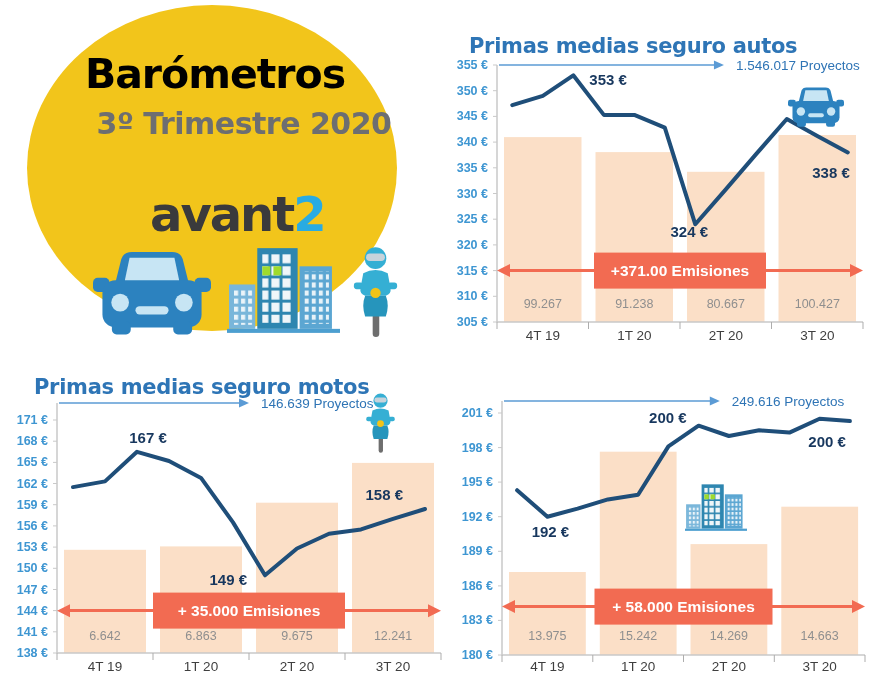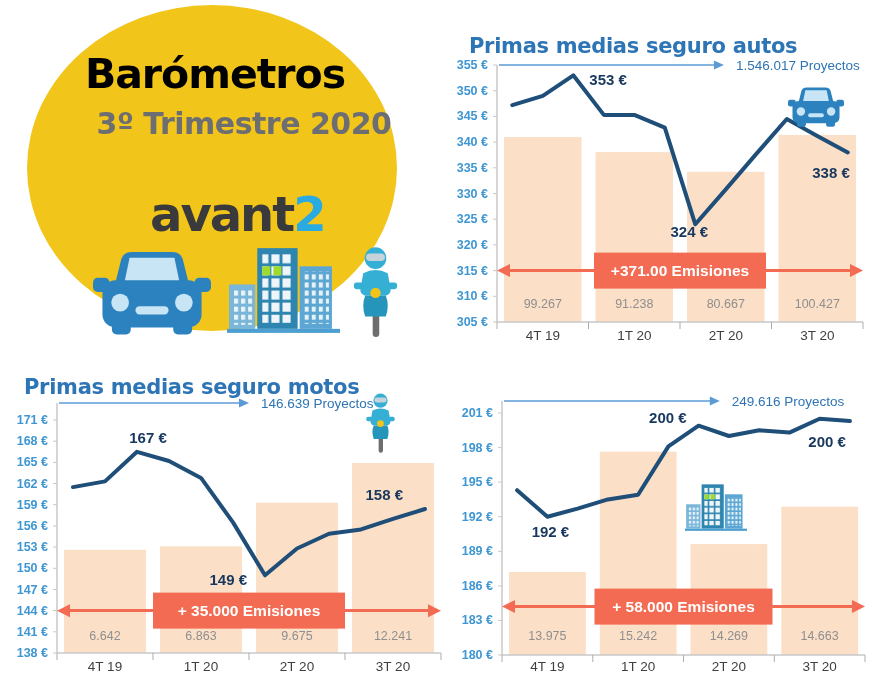--- a/index.html
+++ b/index.html
@@ -153,21 +153,21 @@
         <text x="134.3" y="57.3" text-anchor="start" font-size="15" font-weight="bold" fill="#17375E" font-family="DejaVu Sans, sans-serif">353 €</text>
         <text x="234.3" y="209.3" text-anchor="middle" font-size="15" font-weight="bold" fill="#17375E" font-family="DejaVu Sans, sans-serif">324 €</text>
         <text x="394.8" y="150.4" text-anchor="end" font-size="15" font-weight="bold" fill="#17375E" font-family="DejaVu Sans, sans-serif">338 €</text>
       </svg>
     <svg class="icon" style="left:333px;top:57px" width="56" height="43" viewBox="0 0 100 76">
         <use href="#sym-car"></use>
       </svg>
   </div>
 
   <div class="chart" style="left: 0px; top: 368px; width: 450px; height: 322px;">
-    <div class="chart-title" style="left:24px;top:7px">Primas medias seguro motos</div>
+    <div class="chart-title" style="left:34px;top:7px">Primas medias seguro motos</div>
     <svg class="plot" width="450" height="322" viewBox="0 0 450 322">
         <g>
           <rect x="64.0" y="181.8" width="82.0" height="103.2" fill="#FBDFC7"></rect>
           <rect x="160.0" y="178.4" width="82.0" height="106.6" fill="#FBDFC7"></rect>
           <rect x="256.0" y="134.7" width="82.0" height="150.3" fill="#FBDFC7"></rect>
           <rect x="352.0" y="94.9" width="82.0" height="190.1" fill="#FBDFC7"></rect>
         </g>
         <g>
           <line x1="57" y1="35" x2="57" y2="285" stroke="#C9C9C9" stroke-width="1.5"></line>
           <line x1="53" y1="52.0" x2="57" y2="52.0" stroke="#C9C9C9"></line>

